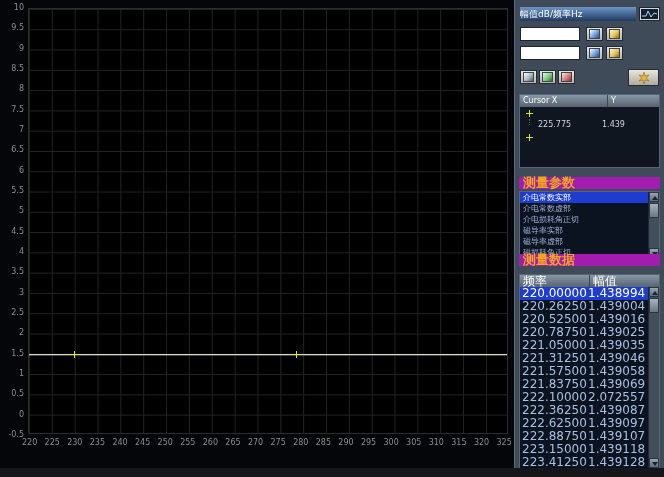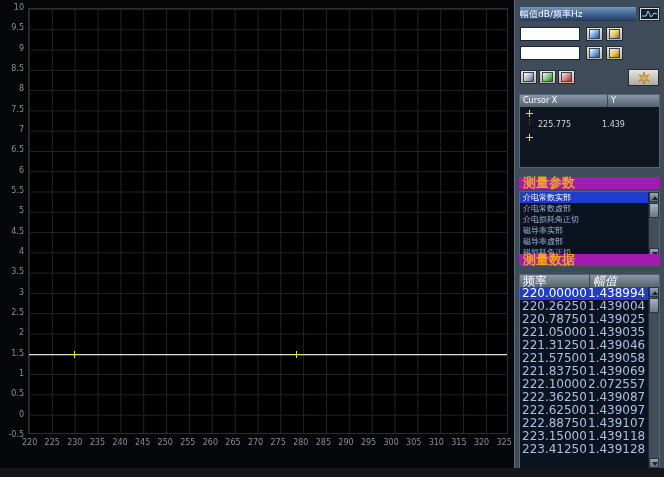--- a/index.html
+++ b/index.html
@@ -104,21 +104,21 @@
   .vsbtn.down::after { content:""; position:absolute; left:2px; top:3px; border-left:3px solid transparent;
                        border-right:3px solid transparent; border-top:4px solid #1a242e; }
   .vsthumb { position:absolute; left:0; top:11px; width:10px; height:15px;
              background:linear-gradient(#a6b2bd,#6b7884); border:1px solid #2a3540; box-sizing:border-box; }
 
   .datatable { position:absolute; left:4px; top:274px; width:141px; height:195px;
                background:#0b1220; border:1px solid #566575; box-sizing:border-box;
                font-size:12px; overflow:hidden; }
   .dhead { display:flex; height:12px; background:linear-gradient(#8897a6,#566472); color:#fff; }
   .dhead .dhf { width:70px; padding-left:3px; border-right:1px solid #3a4756; line-height:12px; box-sizing:border-box; }
-  .dhead .dha { flex:1; padding-left:3px; line-height:12px;font-style:italic; }
+  .dhead .dha { flex:1; padding-left:3px; line-height:12px; }
   .dbody { position:absolute; top:12px; left:0; right:11px; bottom:0; overflow:hidden; }
   .drow { display:flex; height:13px; line-height:13px; color:#a9c0e2; cursor:default; }
   .drow .df { width:68px; padding-left:2px; box-sizing:border-box; }
   .drow .da { flex:1; }
   .drow.selected { background:#1e3cd0; color:#fff; }
   .datatable .vscroll { top:12px; }
 </style>
 </head>
 <body>
 
@@ -283,20 +283,24 @@
       <div class="dbody">
         <div class="drow selected">
             <span class="df">220.00000</span>
             <span class="da">1.438994</span>
           </div>
         <div class="drow">
             <span class="df">220.26250</span>
             <span class="da">1.439004</span>
           </div>
         <div class="drow">
+            <span class="df">220.52500</span>
+            <span class="da">1.439016</span>
+          </div>
+        <div class="drow">
             <span class="df">220.78750</span>
             <span class="da">1.439025</span>
           </div>
         <div class="drow">
             <span class="df">221.05000</span>
             <span class="da">1.439035</span>
           </div>
         <div class="drow">
             <span class="df">221.31250</span>
             <span class="da">1.439046</span>

